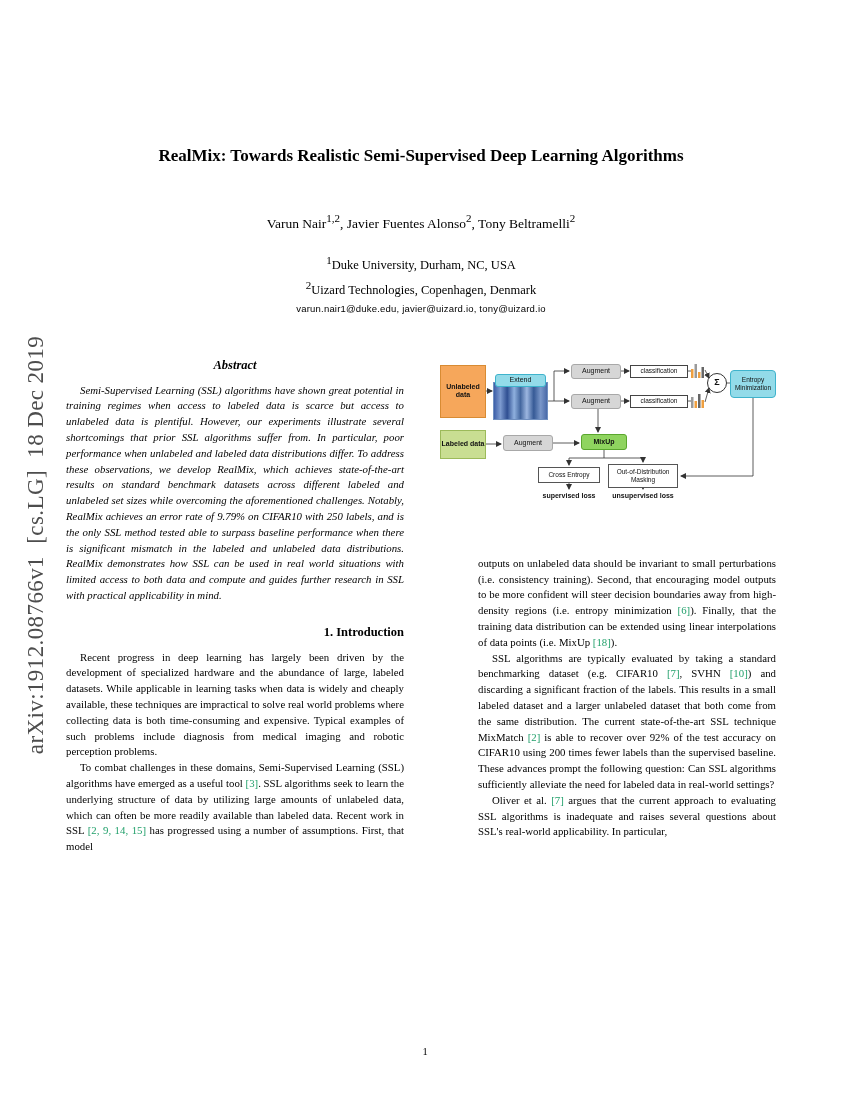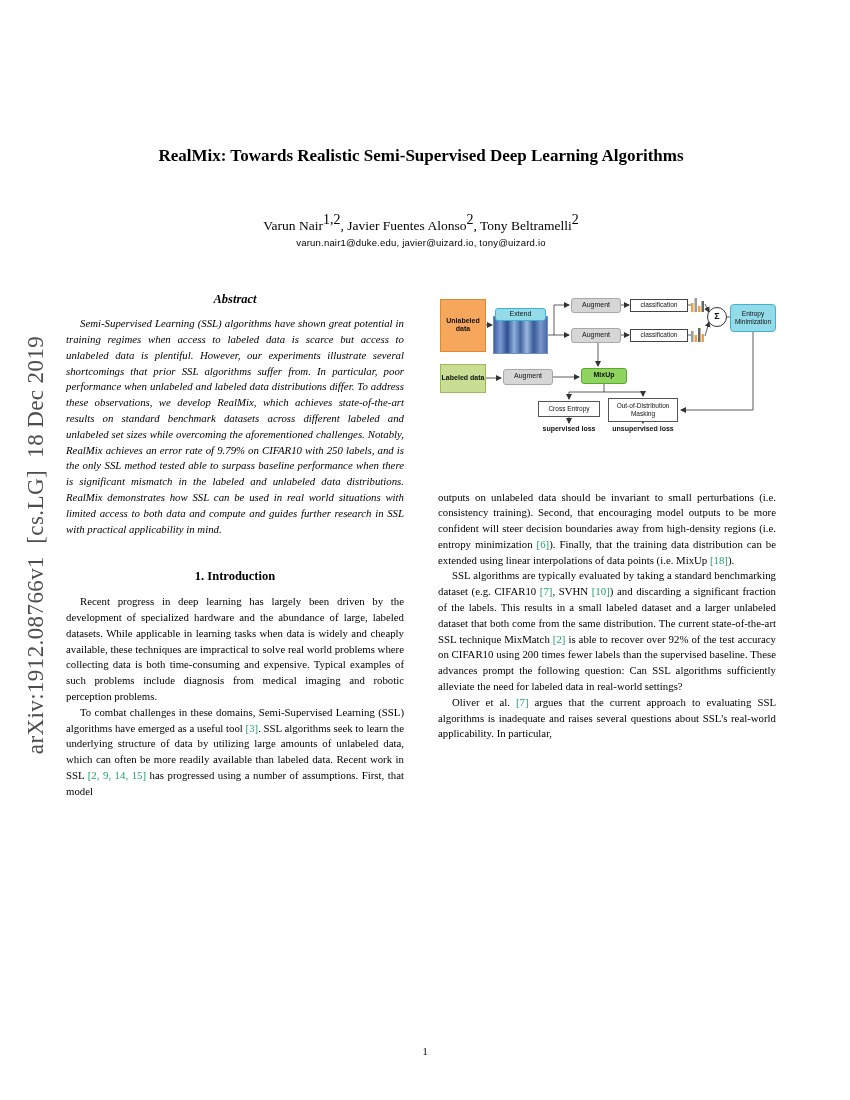--- a/index.html
+++ b/index.html
@@ -13,36 +13,36 @@
   .arxiv-banner {
     position:absolute; top:545px; left:36px;
     transform:translate(-50%,-50%) rotate(-90deg);
     font-size:23px; color:#4d4d4d; white-space:pre; letter-spacing:0.4px;
   }
 
   .content { position:absolute; left:66px; top:0; width:710px; }
 
   .title { margin-top:146px; text-align:center; font-size:17px; font-weight:bold; }
   .authors { margin-top:46px; text-align:center; font-size:13.5px; }
-  .authors sup, .affil-line sup { font-size:14px; }
+  .authors sup, .affil-line sup { font-size:11px; }
   .affiliations { margin-top:18px; text-align:center; font-size:12.5px; line-height:20px; }
   .emails { margin-top:3px; text-align:center; font-family:Liberation Sans, sans-serif; font-size:9.5px; letter-spacing:0.2px; }
 
   .columns { display:flex; gap:34px; margin-top:44px; }
   .col { width:338px; font-size:10.8px; line-height:15.8px; text-align:justify; }
 
   .abstract-heading { text-align:center; font-weight:bold; font-size:12.5px; margin-bottom:9px;font-style:italic; }
   .abstract-text p { font-style:italic; }
-  .section-heading { font-weight:bold; font-size:12.5px; margin-top:32px; margin-bottom:9px; text-align:center; }
+  .section-heading { font-weight:bold; font-size:12.5px; margin-top:21px; margin-bottom:9px; text-align:right; }
   p.para { margin:0; text-indent:14px; }
   p.noindent { text-indent:0; }
   .cite { color:var(--cite-color,#22a06b); }
 
   .caption { margin-top:14px; }
-  .continuation { margin-top:46px; }
+  .continuation { margin-top:46px;margin-left:40px; }
 
   .page-number { position:absolute; top:1046px; left:0; width:100%; text-align:center; font-size:10.5px; }
 
   
   .fig { position:relative; width:338px; height:152px; }
   .fig svg.arrows { position:absolute; left:0; top:0; width:338px; height:152px; }
   .fb {
     position:absolute; display:flex; align-items:center; justify-content:center;
     text-align:center; font-family:"Liberation Sans", sans-serif; font-size:6.5px;
     line-height:1.2; color:#111;
@@ -79,20 +79,24 @@
 <div class="page">
 
   <div class="arxiv-banner">arXiv:1912.08766v1  [cs.LG]  18 Dec 2019</div>
 
   <div class="content">
 
     <div class="title">RealMix: Towards Realistic Semi-Supervised Deep Learning Algorithms</div>
 
     <div class="authors">Varun Nair<sup>1,2</sup>, Javier Fuentes Alonso<sup>2</sup>, Tony Beltramelli<sup>2</sup></div>
 
+    <div class="affiliations">
+        <div class="affil-line"><sup>1</sup>Duke University, Durham, NC, USA</div>
+        <div class="affil-line"><sup>2</sup>Uizard Technologies, Copenhagen, Denmark</div>
+      </div>
 
     <div class="emails">varun.nair1@duke.edu, javier@uizard.io, tony@uizard.io</div>
 
     <div class="columns">
 
       <div class="col">
         <div class="abstract-heading">Abstract</div>
         <div class="abstract-text">
           <p class="para">Semi-Supervised Learning (SSL) algorithms have shown great potential in training regimes when access to labeled data is scarce but access to unlabeled data is plentiful. However, our experiments illustrate several shortcomings that prior SSL algorithms suffer from. In particular, poor performance when unlabeled and labeled data distributions differ. To address these observations, we develop RealMix, which achieves state-of-the-art results on standard benchmark datasets across different labeled and unlabeled set sizes while overcoming the aforementioned challenges. Notably, RealMix achieves an error rate of 9.79% on CIFAR10 with 250 labels, and is the only SSL method tested able to surpass baseline performance when there is significant mismatch in the labeled and unlabeled data distributions. RealMix demonstrates how SSL can be used in real world situations with limited access to both data and compute and guides further research in SSL with practical applicability in mind.</p>
         </div>

